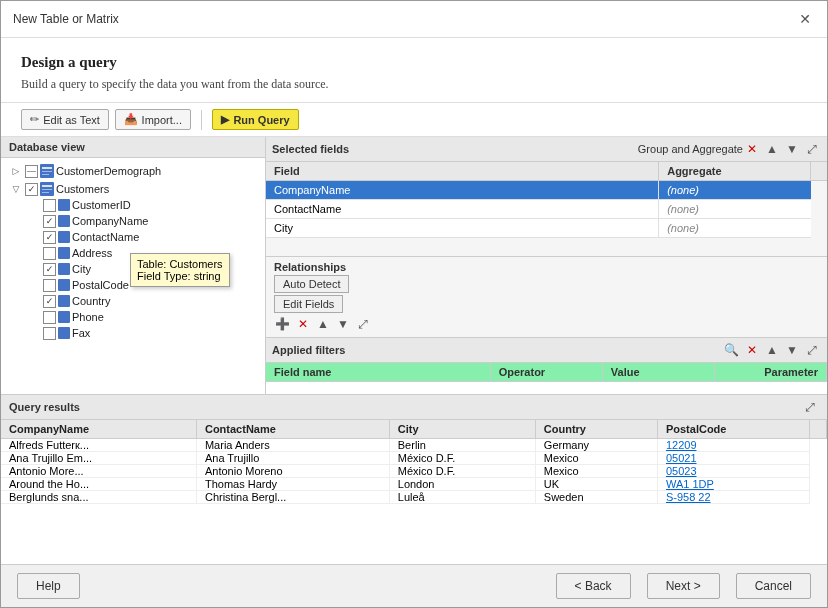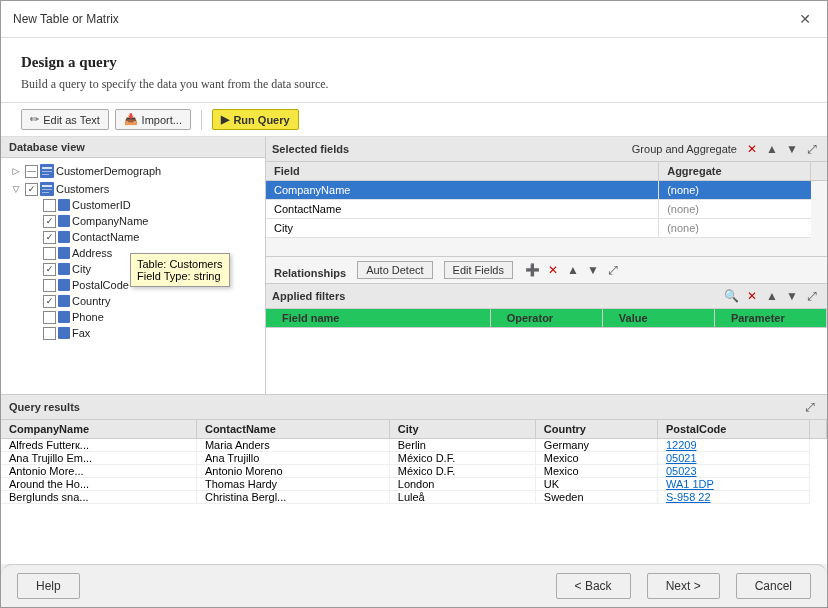--- a/index.html
+++ b/index.html
@@ -265,31 +265,32 @@
       background: #fff;
     }
     
     .fields-table tbody td:last-child { border-right: none; }
     
     .fields-table tbody tr.selected td {
       background: #3377cc;
       color: #fff;
     }
     
-    .aggregate-cell { color: #888; }
+    .aggregate-cell { color: #888; font-style: italic; }
     .selected .aggregate-cell { color: #cce; }
     
     
     .relationships-section {
       background: #f5f5f5;
       padding: 4px 8px;
       display: flex;
-      align-items: flex-end;
-      gap: 11px;
+      align-items: flex-start;
+      gap: 2px;
       border-bottom: 1px solid #ccc;
+      flex-direction: column;
     }
     
     .rel-label {
       font-size: 11px;
       font-weight: 600;
       color: #333;
     }
     
     .auto-detect-btn {
       padding: 2px 8px;
@@ -322,22 +323,22 @@
       overflow: auto;
       background: #fff;
     }
     
     .filters-table table {
       width: 100%;
       border-collapse: collapse;
     }
     
     .filters-table thead th {
-      background: #22c55e;
-      padding: 3px 16px;
+      background: #86efac;
+      padding: 3px 8px;
       font-size: 11px;
       text-align: left;
       border-bottom: 1px solid #ccc;
       border-right: 1px solid #ccc;
       font-weight: 600;
       color: #333;
     }
     
     
     .query-results-section {
@@ -392,21 +393,20 @@
     .link-cell { color: #0066cc; text-decoration: underline; cursor: pointer; }
     
     
     .footer {
       background: #f0f0f0;
       padding: 8px 16px;
       display: flex;
       justify-content: space-between;
       align-items: center;
       border-top: 1px solid #ccc;
-      border-radius: 11px;
     }
     
     .footer-btn {
       padding: 5px 18px;
       border: 1px solid #aaa;
       background: #f0f0f0;
       font-size: 12px;
       cursor: pointer;
       color: #333;
       border-radius: 2px;
@@ -592,21 +592,21 @@
           </div>
         </div>
       </div>
     </div>
 
     <div class="right-panel">
 
       <div class="selected-fields-section">
         <div class="section-toolbar">
           <span class="section-title">Selected fields</span>
-          <div style="display:flex;align-items:center;gap:6px">
+          <div style="display:flex;align-items:center;">
             <span style="font-size:11px;color:#333">Group and Aggregate</span>
             <div class="toolbar-icons">
               <button class="icon-btn red" title="Delete">✕</button>
               <button class="icon-btn" title="Move up">▲</button>
               <button class="icon-btn" title="Move down">▼</button>
               <button class="icon-btn" title="Expand">⤢</button>
             </div>
           </div>
         </div>
         <div class="fields-table">
@@ -660,21 +660,21 @@
             <button class="icon-btn">⤢</button>
           </div>
         </div>
         <div class="filters-table">
           <table>
             <thead>
               <tr>
                 <th style="width:40%">Field name</th>
                 <th style="width:20%">Operator</th>
                 <th style="width:20%">Value</th>
-                <th style="width:20%;">Parameter</th>
+                <th style="width:20%;text-align:right">Parameter</th>
               </tr>
             </thead>
             <tbody>
             </tbody>
           </table>
         </div>
       </div>
 
     </div>
   </div>

